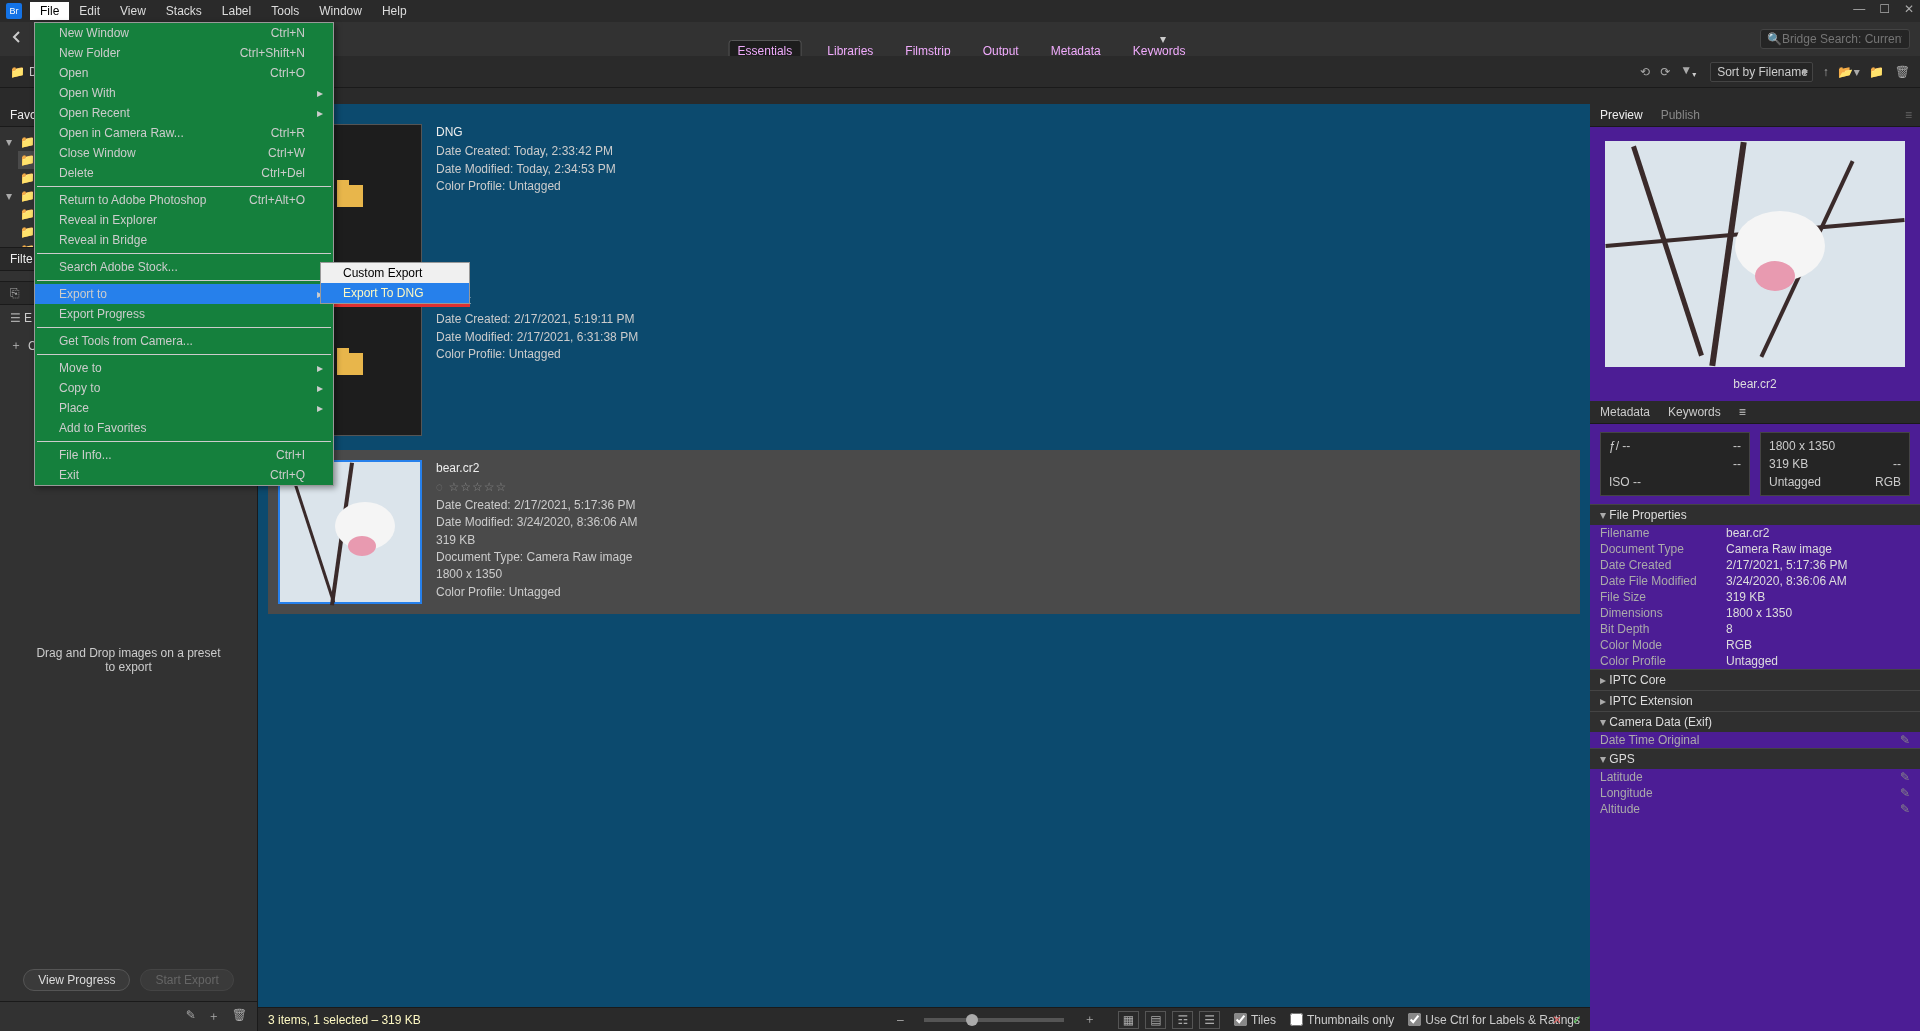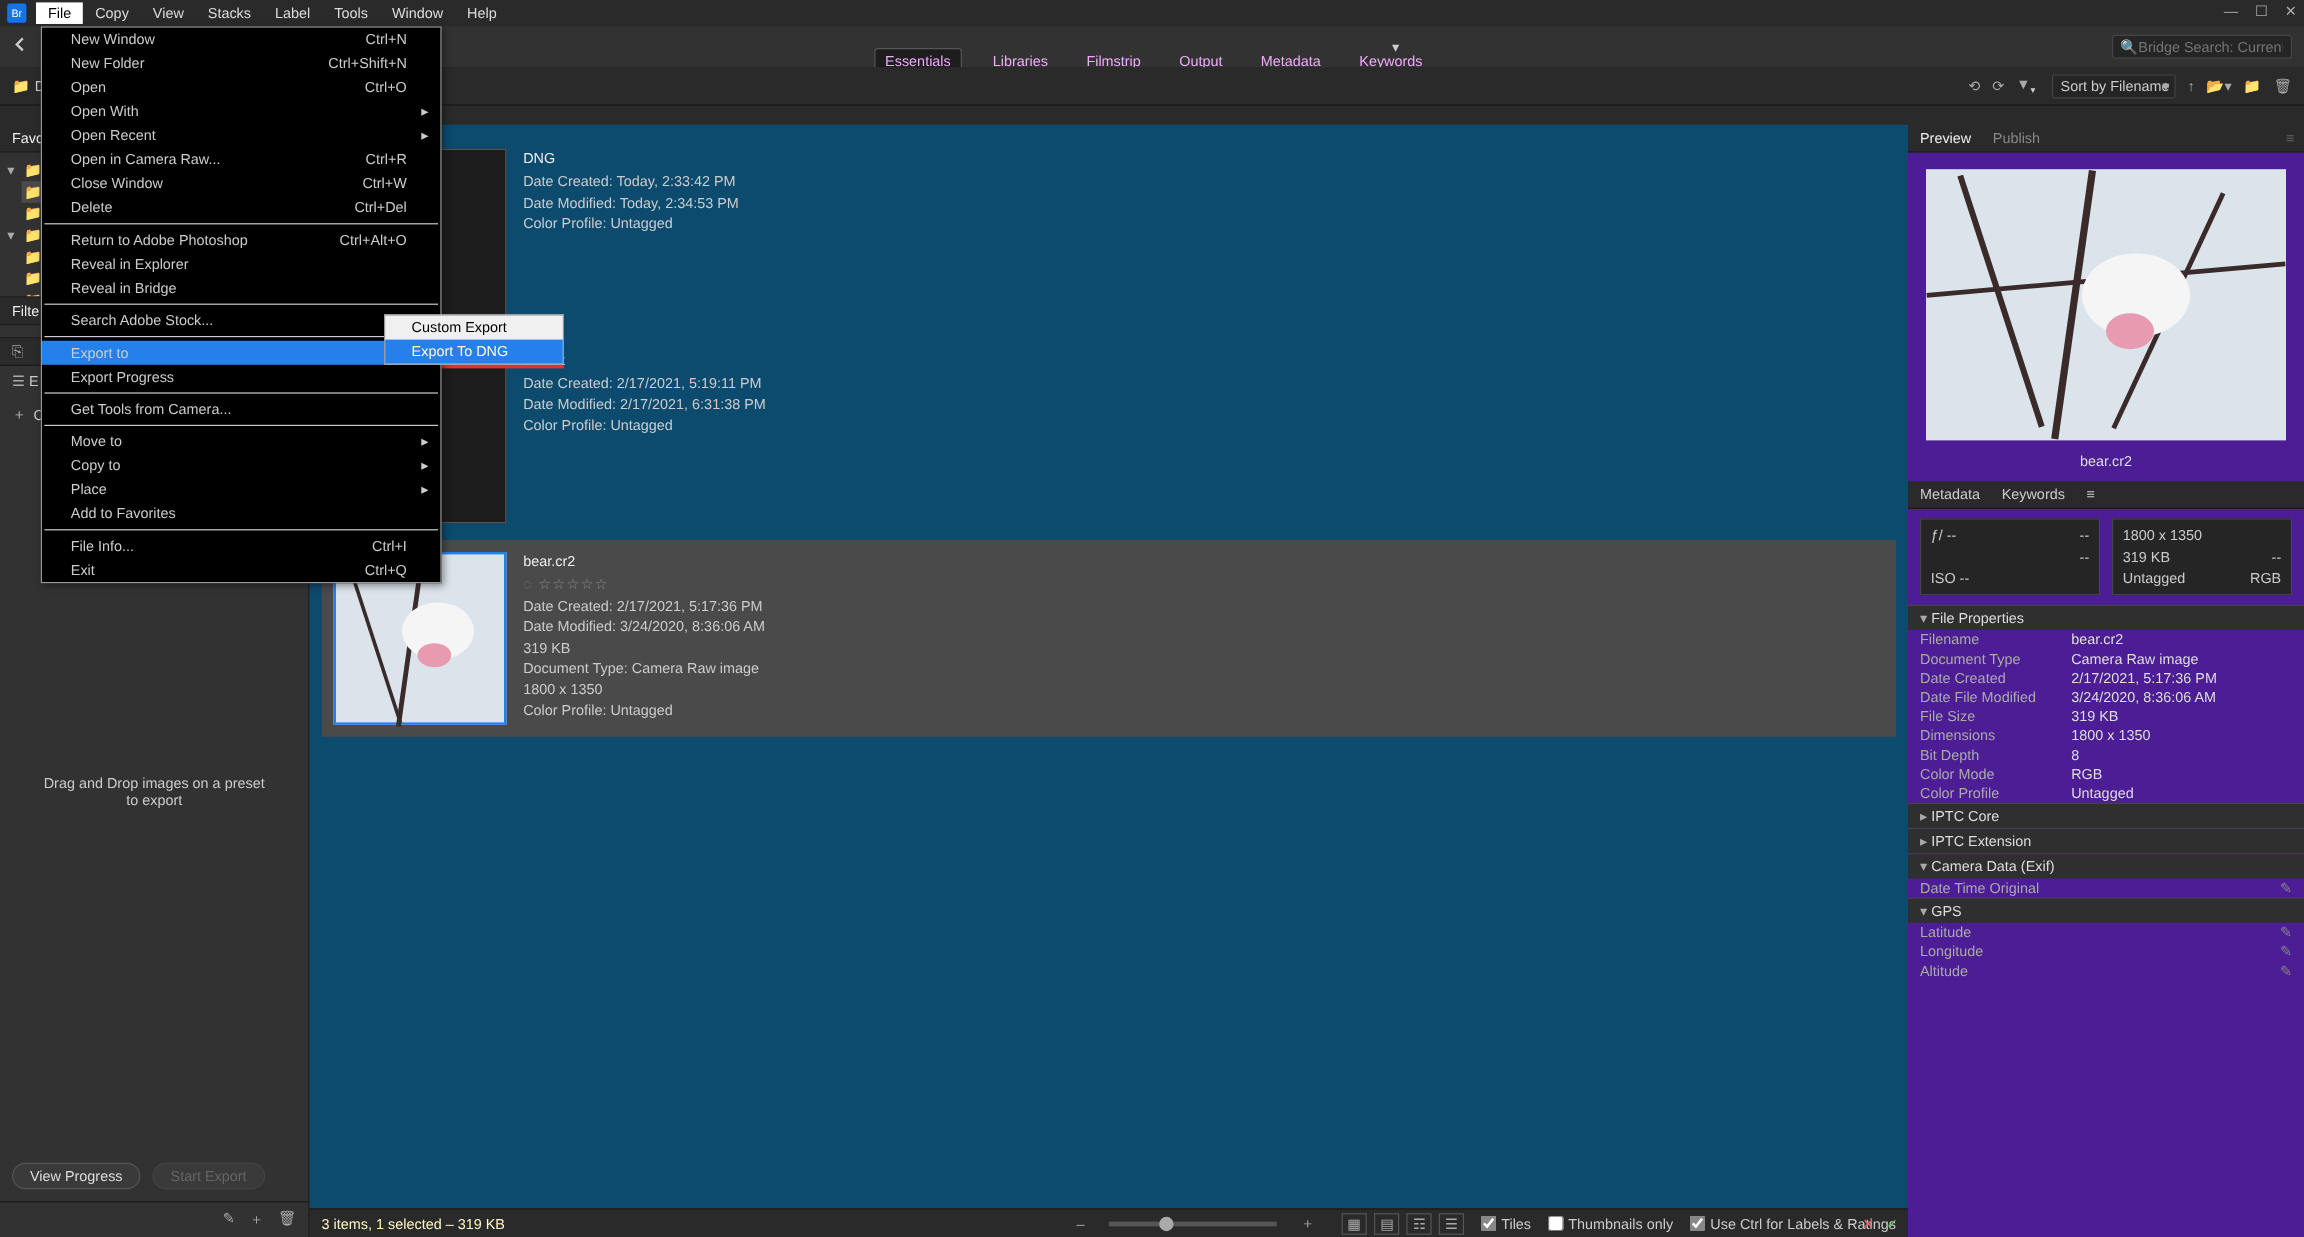--- a/index.html
+++ b/index.html
@@ -37,21 +37,21 @@
 .tree .row.sel { background:#4a4a4a;}
 .fold-ico { color:#e8b64b;}
 .caret { color:#aaa; width:10px;}
 .filtersec { border-top:1px solid #1a1a1a;}
 .filtersec .panelhead { }
 .exportsec { border-top:1px solid #1a1a1a; flex:1; display:flex; flex-direction:column;}
 .expbody { flex:1; display:flex; flex-direction:column;}
 .preset-row { padding:6px 10px; display:flex; align-items:center; gap:6px; color:#bbb;}
 .preset-row .plus{color:#bbb;}
 .dropzone { flex:1; display:flex; align-items:center; justify-content:center; text-align:center; color:#888; padding:0 30px;}
-.expfoot { padding:10px; display:flex; gap:10px; }
+.expfoot { padding:10px; display:flex; gap:10px; justify-content:center;}
 .btn { background:#3a3a3a; border:1px solid #555; border-radius:12px; padding:3px 14px; color:#ddd; cursor:pointer;}
 .btn.dis { color:#666; border-color:#444;}
 .lefttool { border-top:1px solid #1a1a1a; padding:6px 10px; display:flex; justify-content:flex-end; gap:12px; color:#aaa;}
 .content { flex:1; overflow:auto; background:#0c4a6e; padding:10px;}
 .item { display:flex; gap:14px; padding:10px; margin-bottom:4px;}
 .item.selrow { background:#4a4a4a;}
 .thumb { width:144px; height:144px; background:#1d1d1d; border:1px solid #555; position:relative; display:flex; align-items:center; justify-content:center;}
 .thumb.selthumb { border:2px solid #2680eb;}
 .foldthumb { width:26px; height:22px; background:#e8b64b; position:relative;}
 .foldthumb::before{content:""; position:absolute; top:-5px; left:0; width:12px; height:5px; background:#e8b64b;}
@@ -77,39 +77,39 @@
 .mb .r{display:flex; justify-content:space-between;}
 .sect { border-top:1px solid #444;}
 .secthdr { padding:3px 10px; background:#2f2f2f; color:#ddd; cursor:pointer;}
 .secthdr::before{ content:"▾ "; color:#aaa;}
 .secthdr.collapsed::before{ content:"▸ "; }
 .kv { display:flex; padding:1px 10px;}
 .kv .k{ width:126px; color:#aaa;}
 .kv .v{ color:#ddd;}
 .kv .ed{ margin-left:auto; color:#888;}
 
-.dropdown { position:absolute; top:22px; left:34px; width:334px; background:#000000; border:1px solid #999; box-shadow:2px 2px 6px rgba(0,0,0,.4); z-index:100;text-align:right;}
+.dropdown { position:absolute; top:22px; left:34px; width:300px; background:#15803d; border:1px solid #999; box-shadow:2px 2px 6px rgba(0,0,0,.4); z-index:100;text-align:right;}
 .dropdown .drow { display:flex; justify-content:space-between; padding:3px 28px 3px 24px; color:#000; position:relative; cursor:pointer;}
 .dropdown .drow.disabled { color:#999;}
 .dropdown .drow.hl { background:#2680eb; color:#fff;}
 .dropdown .drow .sub::after{content:"▸"; position:absolute; right:10px;}
 .dropdown hr { border:none; border-top:1px solid #ccc; margin:3px 2px;}
 .submenu { position:absolute; top:262px; left:320px; width:150px; background:#f0f0f0; border:1px solid #999; z-index:101;}
 .submenu .srow { padding:3px 22px; color:#000; cursor:pointer;}
 .submenu .srow.hlred { background:#2680eb; color:#fef9c3;}
 .redbox { position:absolute; border:3px solid #e03030; pointer-events:none;}
 svg { display:block;}
 input[type=checkbox]{ accent-color:#888;}
 </style>
 </head>
 <body>
 
 <div class="menubar">
   <div class="logo">Br</div>
-  <div id="menuhost"><span class="mitem open">File</span><span class="mitem">Copy</span><span class="mitem">View</span><span class="mitem">Stacks</span><span class="mitem">Label</span><span class="mitem">Tools</span><span class="mitem">Window</span><span class="mitem">Help</span></div>
+  <div id="menuhost"><span class="mitem open">File</span><span class="mitem">Edit</span><span class="mitem">View</span><span class="mitem">Stacks</span><span class="mitem">Label</span><span class="mitem">Tools</span><span class="mitem">Window</span><span class="mitem">Help</span></div>
   <div class="winctrl">
     <span>—</span>
     <span>☐</span>
     <span>✕</span>
   </div>
 </div>
 
 <div class="toolbar1">
   <span class="back">
     <svg width="14" height="14" viewBox="0 0 14 14">

